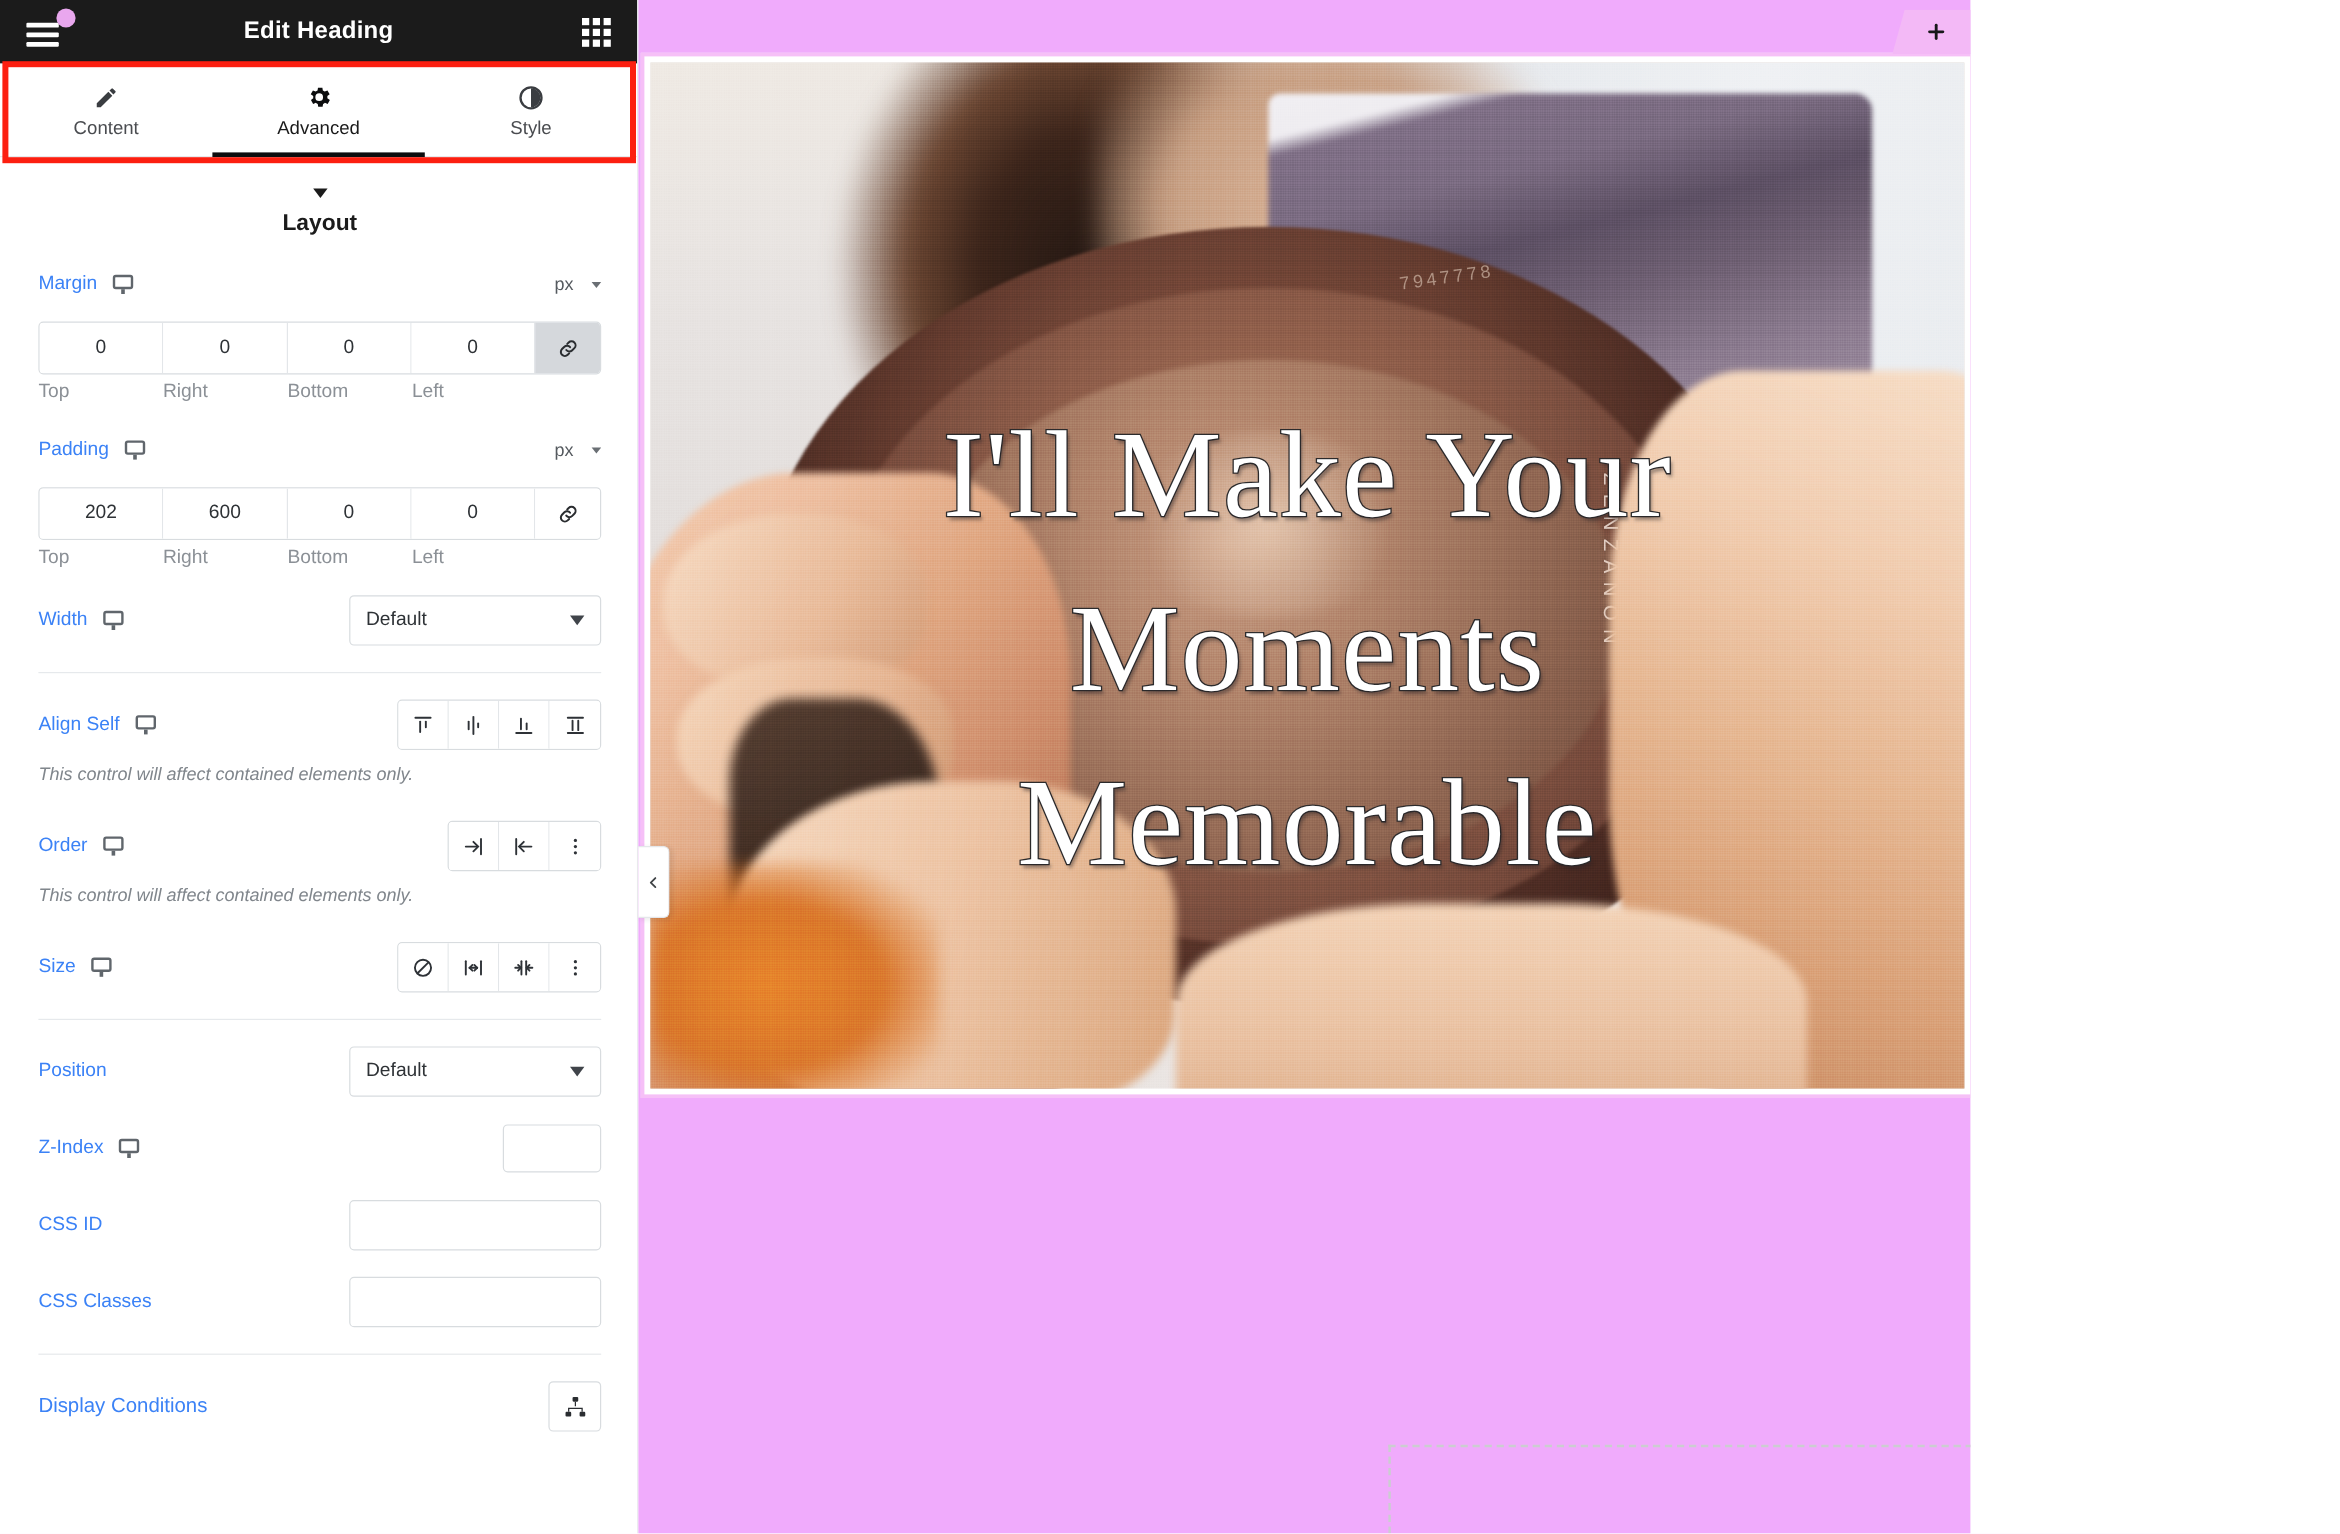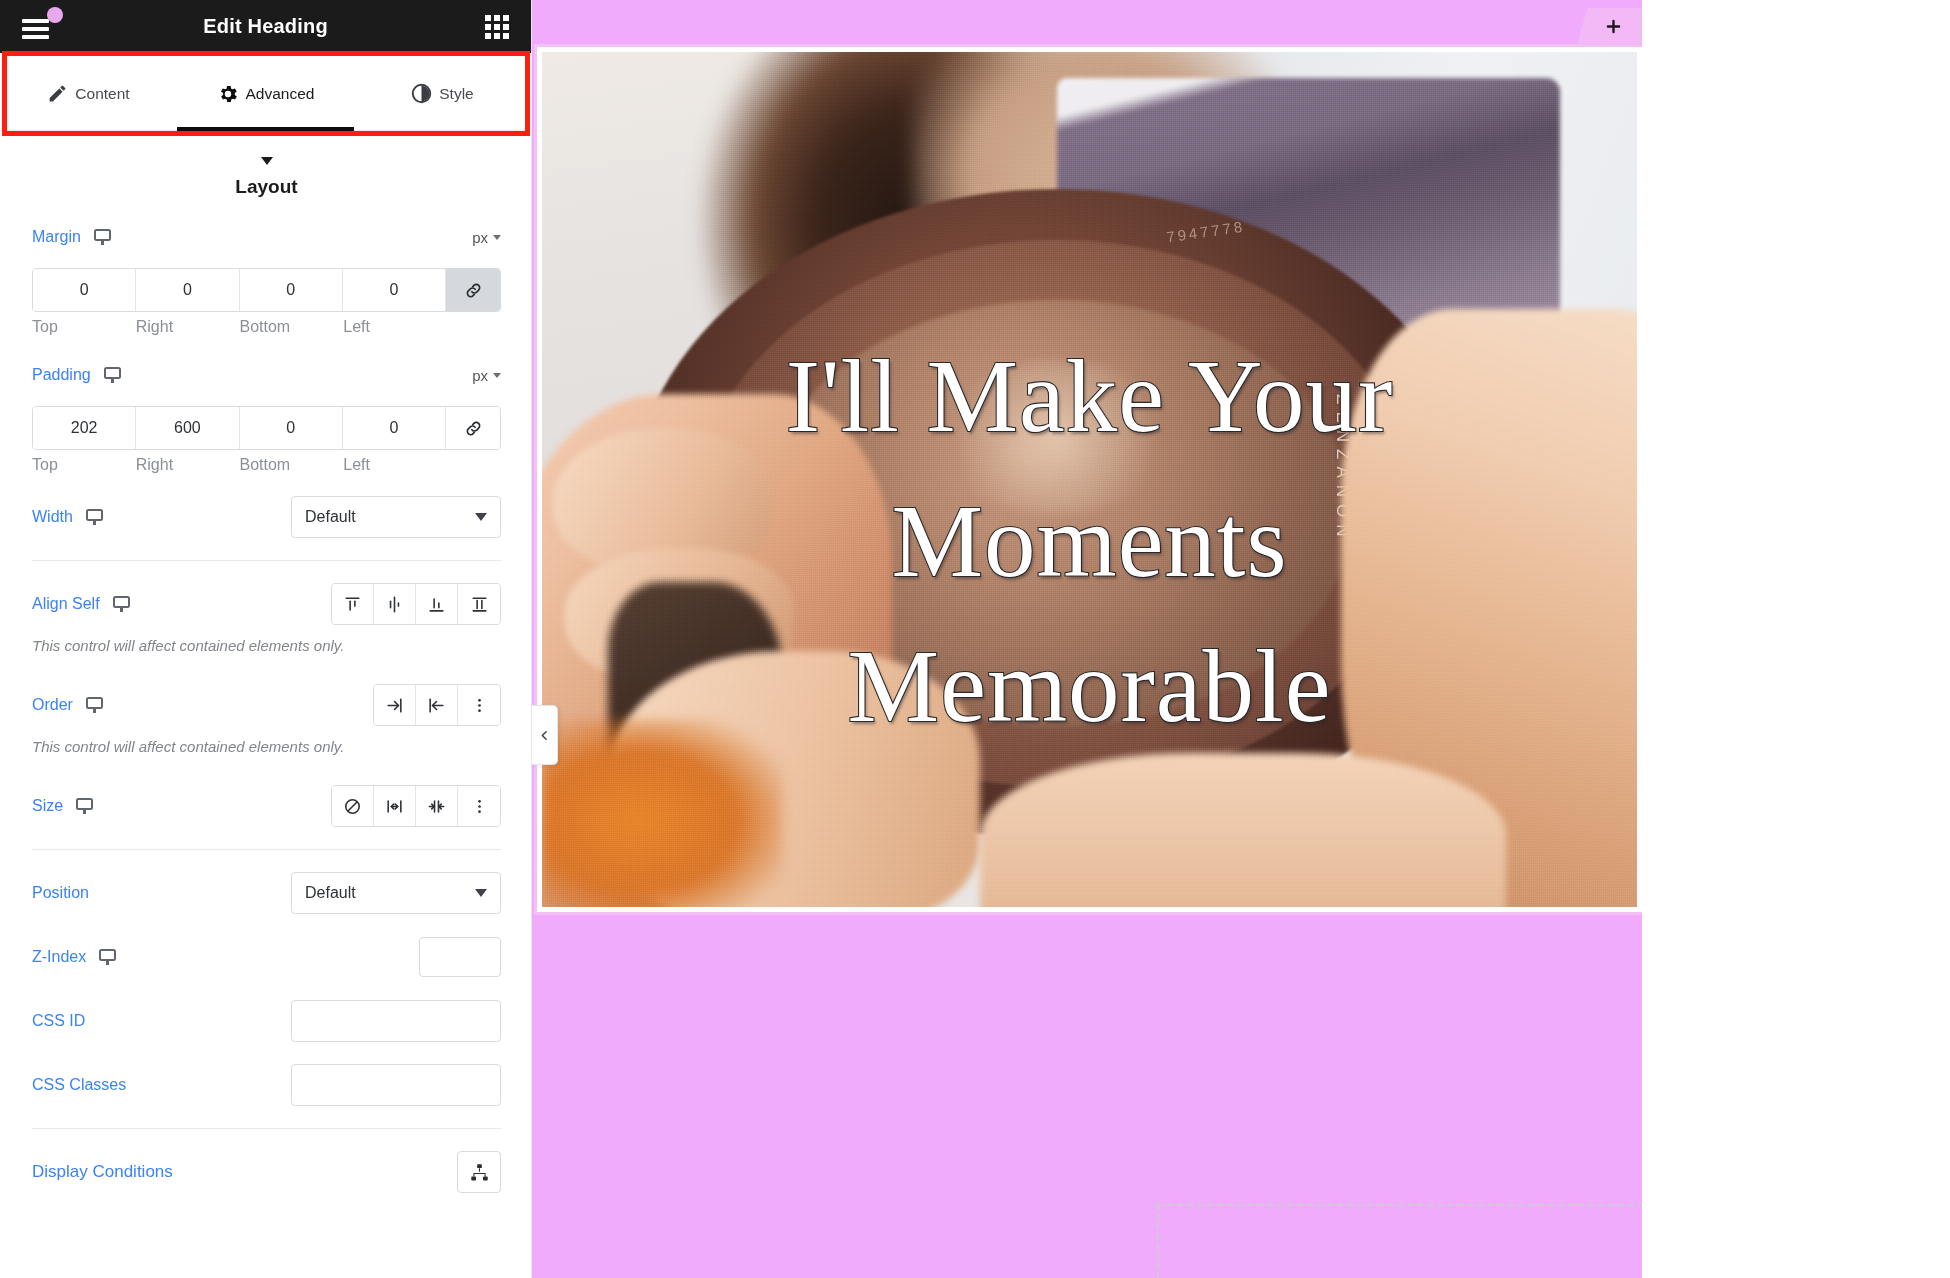--- a/index.html
+++ b/index.html
@@ -54,21 +54,21 @@
   }
   .grid-icon span { background: #ffffff; display: block; width: 6px; height: 6px; }
 
   
   .tabs-wrap { position: relative; height: 78px; }
   .tabs {
     display: flex; height: 78px; background: #ffffff;
     border-bottom: 1px solid #e6e9ec;
   }
   .tab {
-    flex: 1; display: flex; flex-direction: row;
+    flex: 1; display: flex; flex-direction: column;
     align-items: center; justify-content: center; gap: 7px;
     cursor: pointer; position: relative; padding-top: 4px; text-align: right;
   }
   .tab .tab-label { font-size: 15.5px; color: #4a4c50; }
   .tab.active .tab-label { color: #1b1b1b; }
   .tab .tab-ico { height: 22px; display: flex; align-items: center; }
   .tab.active::after {
     content: ""; position: absolute; left: 0; right: 0; bottom: -1px;
     height: 4px; background: #0c0d0e;
   }
@@ -98,21 +98,21 @@
     display: flex; align-items: center;
     padding: 0 30px 0 32px; min-height: 42px;
   }
   .row-label {
     font-size: 16px; color: #3b82f6;
     display: flex; align-items: center; gap: 13px;
   }
   .spacer { flex: 1; }
   .unit {
     font-size: 15px; color: #555a5f;
-    display: flex; align-items: center; gap: 5px; cursor: pointer;
+    display: flex; align-items: center; gap: 15px; cursor: pointer;
   }
   .chev-sm {
     width: 0; height: 0;
     border-left: 4.5px solid transparent; border-right: 4.5px solid transparent;
     border-top: 5px solid #6a6f74;
   }
 
   
   .mon { width: 17px; height: 16px; position: relative; flex: 0 0 auto; }
   .mon .screen {

